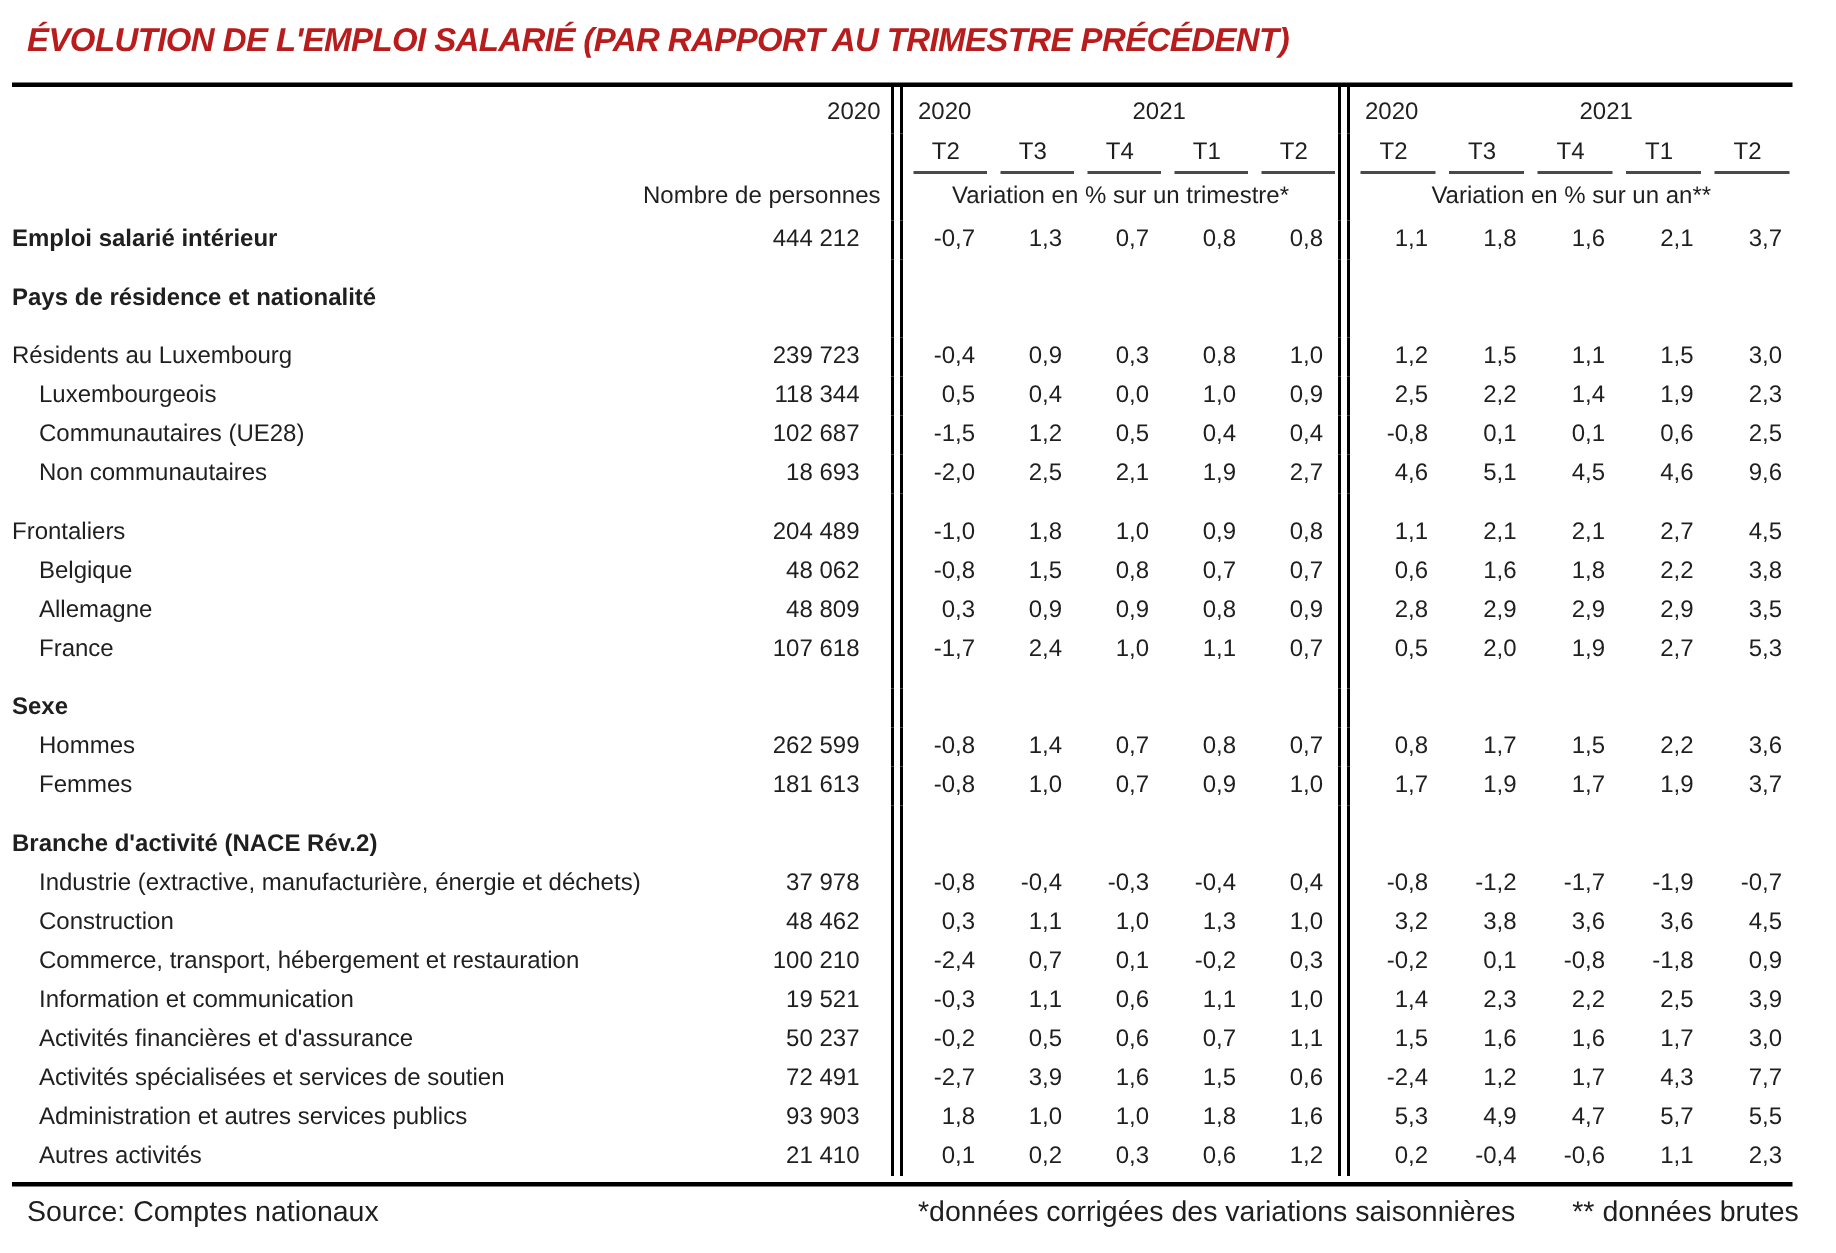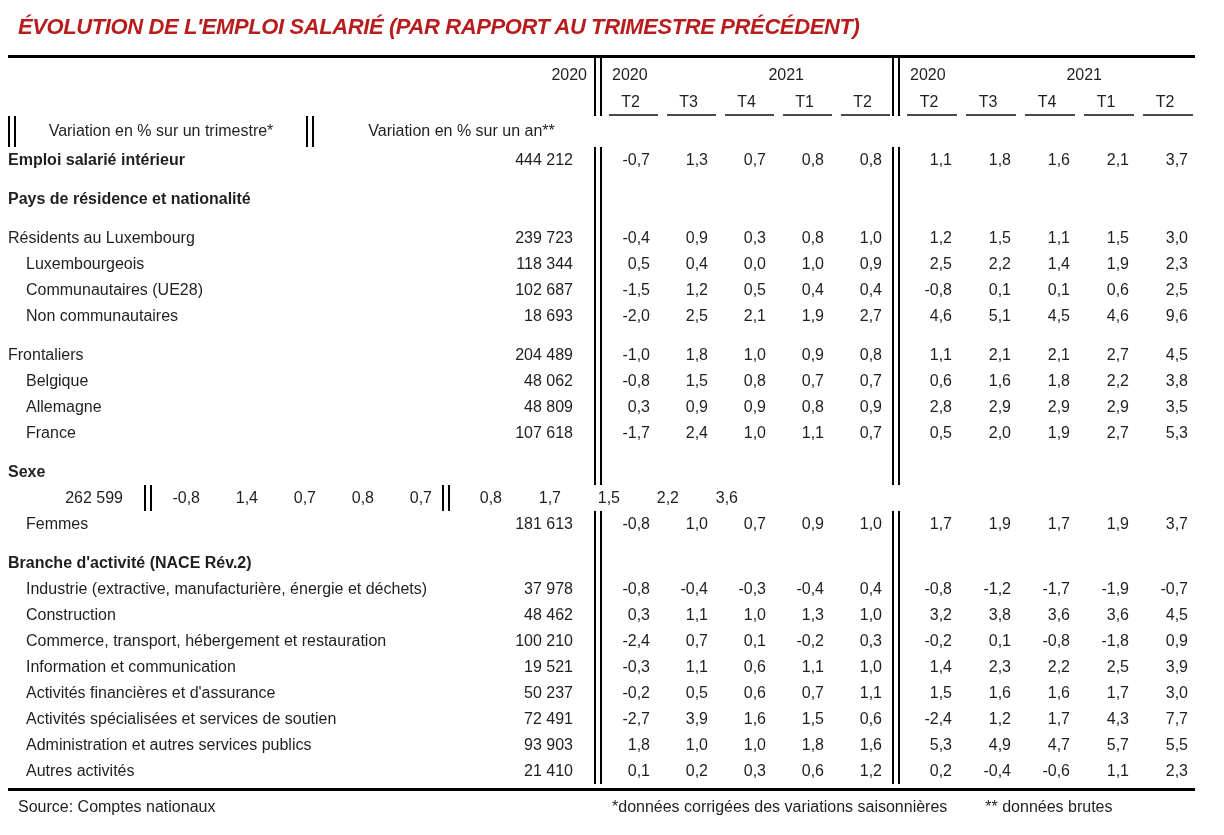--- a/index.html
+++ b/index.html
@@ -30,42 +30,42 @@
   .sepc{ width: 8px; border-left: 2px solid #000; border-right: 2px solid #000; }
   .cq  { width: 58px; text-align: right; padding-right: 10px; }
   .cy  { width: 59px; text-align: right; padding-right: 7px; }
 
   
   .hrow-years { height: 31px; line-height: 34px; font-size: 16px; }
   .h-c1 { width: 586px; text-align: right; padding-right: 7px; }
   .h-blk-q { width: 290px; position: relative; }
   .h-blk-y { width: 295px; position: relative; }
   .year-left  { position: absolute; left: 10px; top: 0; }
-  .year-right { position: absolute; left: 142px; top: 0; width: 60px; text-align: right; }
+  .year-right { position: absolute; left: 153px; top: 0; width: 60px; text-align: left; }
   .hrow-quarters { height: 27px; font-size: 16px; }
   .hq, .hy { display: flex; align-items: flex-end; }
   .hq { width: 58px; } .hy { width: 59px; }
   .qul {
     flex: 1; margin: 0 2px 0 7px;
     border-bottom: 2px solid #4a4a4a;
     text-align: center; padding: 0 6px 1px 0; line-height: 22px;
   }
   .hrow-caption { height: 31px; line-height: 30px; font-size: 16px; }
   .h-cap { text-align: center; }
 
   
   .row { height: 26px; line-height: 26px; font-size: 16px; }
   .row.spacer { height: 13px; line-height: 13px; font-size: 0; }
   .row.bold .c1 { font-weight: bold; }
   .row.indent .c1 { padding-left: 18px; }
 
   .footer {
     margin: 7px 0 0 18px;
     display: flex;
-    font-size: 16px;
+    font-size: 19px;
     white-space: nowrap;
     align-items: center;
   }
   .f1 { width: 594px; }
   .f3 { margin-left: 38px; }
 </style>
 </head>
 <body>
 
 <div class="title" style="color: #b91c1c; font-style: italic;">ÉVOLUTION DE L'EMPLOI SALARIÉ (PAR RAPPORT AU TRIMESTRE PRÉCÉDENT)</div>
@@ -116,20 +116,21 @@
       </div>
     <div class="hy">
         <div class="qul">T1</div>
       </div>
     <div class="hy">
         <div class="qul">T2</div>
       </div>
   </div>
 
   <div class="hrow hrow-caption">
+    <div class="h-c1">Nombre de personnes</div>
     <div class="sepc"></div>
     <div class="h-blk-q h-cap">Variation en % sur un trimestre*</div>
     <div class="sepc"></div>
     <div class="h-blk-y h-cap">Variation en % sur un an**</div>
   </div>
 
   <div>
       <div class="row bold">
         <div class="c1">Emploi salarié intérieur</div>
         <div class="c2">444 212</div>
@@ -364,20 +365,21 @@
         <div class="cq"></div>
         <div class="cq"></div>
         <div class="sepc"></div>
         <div class="cy"></div>
         <div class="cy"></div>
         <div class="cy"></div>
         <div class="cy"></div>
         <div class="cy"></div>
       </div>
       <div class="row indent">
+        <div class="c1">Hommes</div>
         <div class="c2">262 599</div>
         <div class="sepc"></div>
         <div class="cq">-0,8</div>
         <div class="cq">1,4</div>
         <div class="cq">0,7</div>
         <div class="cq">0,8</div>
         <div class="cq">0,7</div>
         <div class="sepc"></div>
         <div class="cy">0,8</div>
         <div class="cy">1,7</div>

